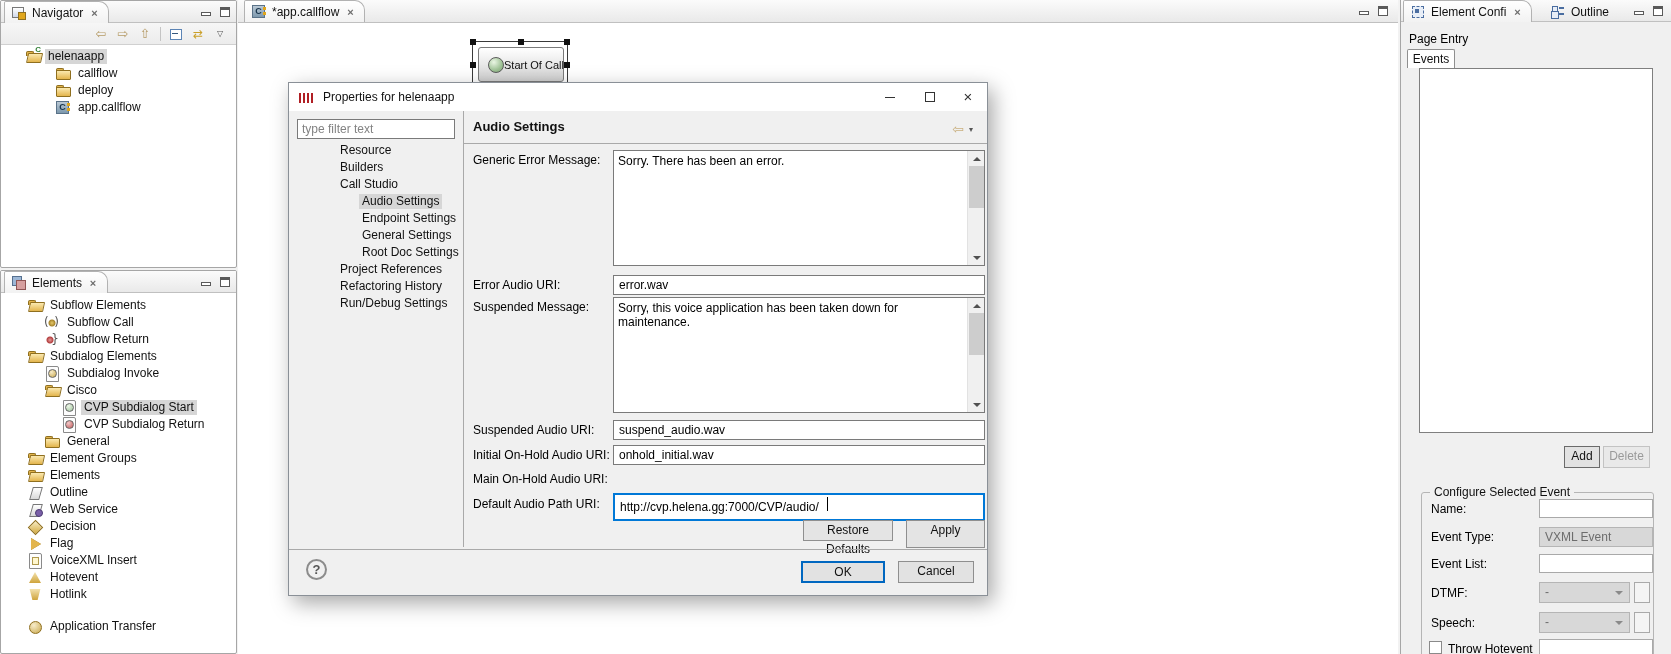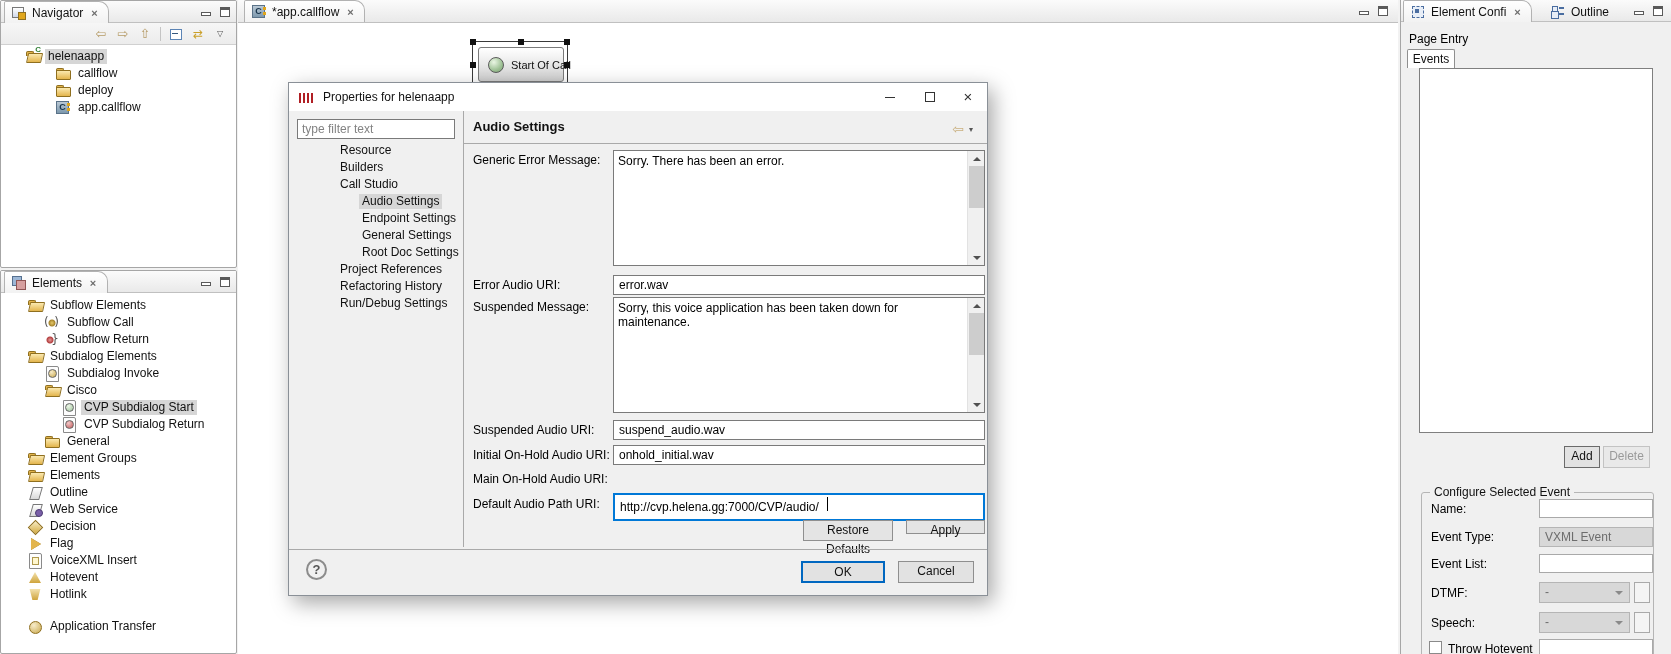--- a/index.html
+++ b/index.html
@@ -103,21 +103,21 @@
       background:#fff; border:1px solid #5b84b5; }
   .tb-collapse::after { content:""; position:absolute; left:2px; top:5px; width:6px; height:1px; background:#35597f; }
   .tb-menu { color:#555; font-size:8px; }
 
   
   .editor { position:absolute; left:238px; top:0; width:1160px; height:654px; background:#fff; }
   .editor .tabbar { height:23px; }
   .canvas { position:absolute; left:0; top:23px; right:0; bottom:0; background:#fff; }
   .node-frame { position:absolute; border:1px solid #3a3a3a; }
   .handle { position:absolute; width:6px; height:6px; background:#111; }
-  .flow-node { position:absolute; display:flex; align-items:center; gap:7px; padding:0 8px;
+  .flow-node { position:absolute; display:flex; align-items:center; gap:0; padding:0 8px;
       background:linear-gradient(#ffffff,#e6e6e6 55%,#cfcfcf); border:1px solid #7a7a7a; border-radius:3px;
       font-size:12px; }
 
   
   .rpanel { position:absolute; left:1400px; top:0; width:271px; height:654px; background:#f0f0f0;
             border-left:1px solid #a6a6a6; }
   .rp-label { position:absolute; font-size:12px; color:#000; }
   .listbox { position:absolute; background:#fff; border:1px solid #7f7f7f; }
   .subtab { position:absolute; background:#fff; border:1px solid #8f8f8f; border-bottom:none;
             border-radius:2px 2px 0 0; font-size:12px; text-align:center; line-height:18px; }
@@ -498,21 +498,21 @@
     <span class="flabel" style="top:389px;">Main On-Hold Audio URI:</span>
 
     <span class="flabel" style="top:414px;">Default Audio Path URI:</span>
     <input class="tin focused" style="top: 410px; height: 28px;" value="http://cvp.helena.gg:7000/CVP/audio/">
     <span class="txtcaret" style="left:538px;top:414px;"></span>
 
     <div class="dlg-btnrow">
       <div class="btn" style="left:514px;top:437px;width:90px;height:21px;">
         <span>Restore Defaults</span>
       </div>
-      <div class="btn" style="left:617px;top:437px;width:79px;height:14px;">
+      <div class="btn" style="left:617px;top:437px;width:79px;height:28px;">
         <span>Apply</span>
       </div>
     </div>
 
     <div class="dlg-footer-sep"></div>
     <div class="helpbtn"></div>
     <div class="btn primary" style="left:512px;top:478px;width:84px;height:22px;">
       <span>OK</span>
     </div>
     <div class="btn" style="left:609px;top:478px;width:76px;height:22px;">

